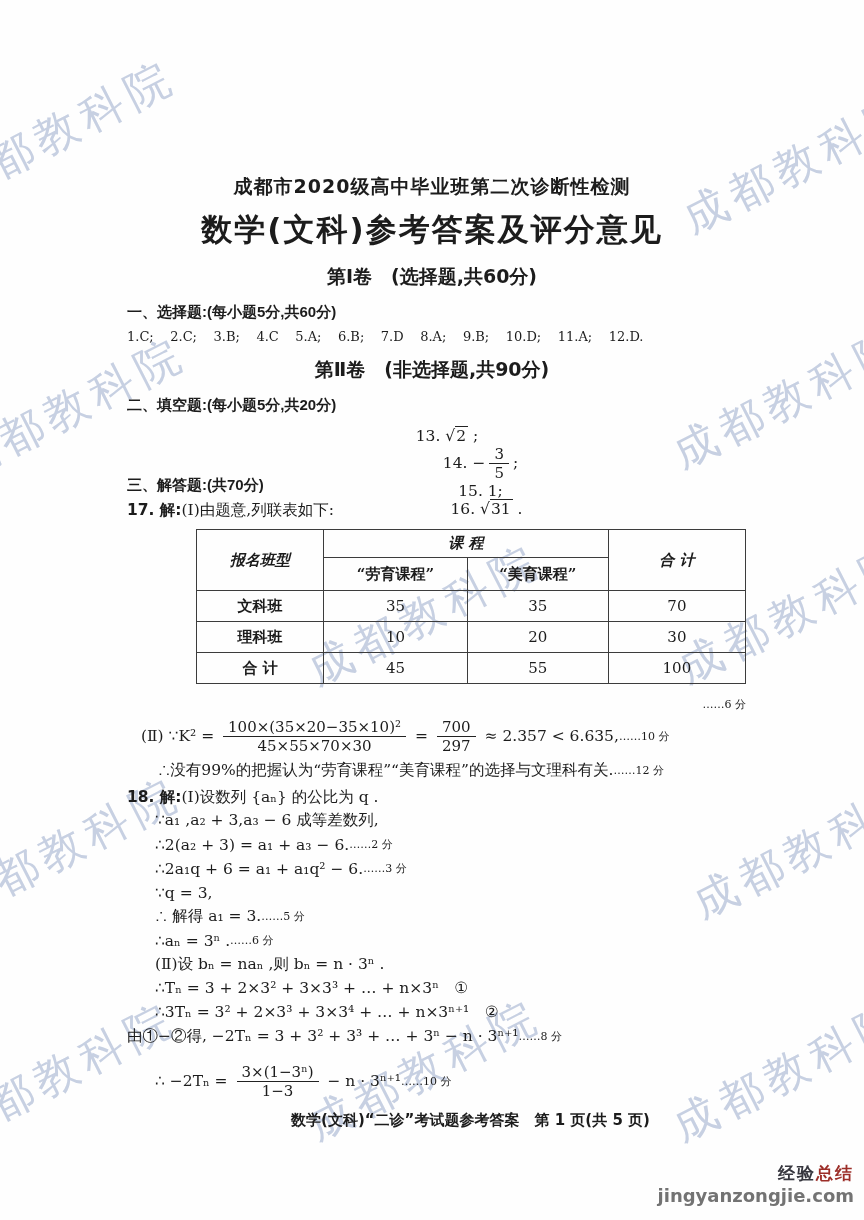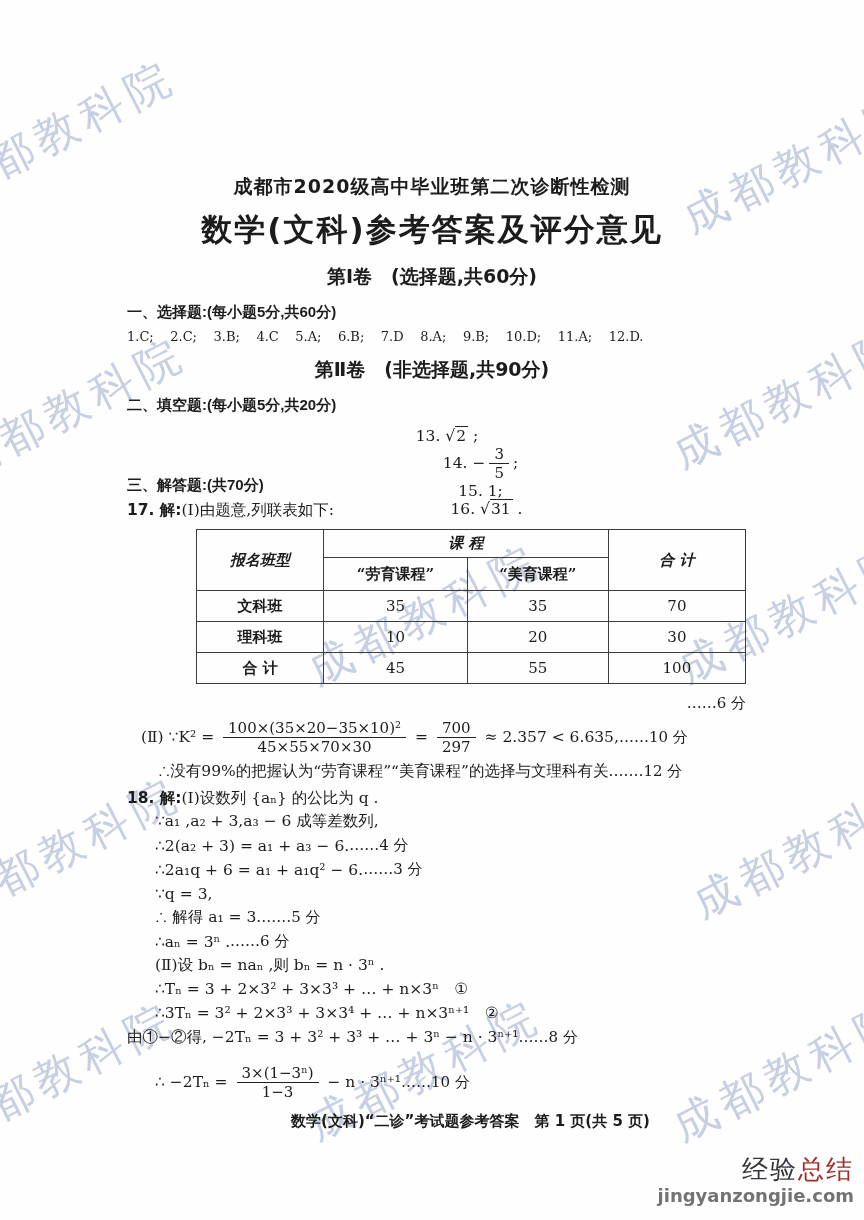--- a/index.html
+++ b/index.html
@@ -72,39 +72,39 @@
   
   .ctable { border-collapse:collapse; margin:8px 0 0 69px; text-align:center; font-size:15px; }
   .ctable td { border:1.6px solid #3c3c3c; padding:0 6px; }
   .ctable .hcell { font-weight:bold; }
   .ctable tr:nth-child(1) td { height:27px;font-style:italic; }
   .ctable tr:nth-child(2) td { height:32px; }
   .ctable tr:nth-child(n+3) td { height:30px; }
   .w1 { width:117px; } .w2 { width:134px; } .w3 { width:131px; } .w4 { width:127px; }
   
   .score-line { margin-top:10px; text-align:right; font-size:15px; }
-  .score { white-space:nowrap; font-size:15px; }
+  .score { white-space:nowrap; font-size:11px; }
   .sline {
     display:flex; justify-content:flex-start; align-items:center;
     font-size:15.5px; min-height:23px; margin-top:1px;
   }
   .sline .math { display:inline-flex; align-items:center; white-space:pre-wrap; }
   .ind   { padding-left:28px; }
   .k2    { padding-left:14px; min-height:44px; margin-top:2px; }
   .concl { padding-left:31px; }
   .final { min-height:40px; margin-top:13px; }
   .footer {
     margin-top:10px; padding-left:68px; text-align:center;
     font-family:"DejaVu Sans","Liberation Sans",sans-serif;
     font-size:15px; font-weight:bold;
   }
   
   .brand { position:absolute; right:10px; bottom:14px; z-index:3; text-align:right;
     font-family:"DejaVu Sans","Liberation Sans",sans-serif; }
-  .brand-cn { font-size:26px; font-weight:normal; letter-spacing:2px; line-height:1.05; }
+  .brand-cn { font-size:17px; font-weight:bold; letter-spacing:2px; line-height:1.05; }
   .brand-cn .p1 { color:#36363e; }
   .brand-cn .p2 { color:#9c2e28; }
   .brand-url { font-size:18px; font-weight:bold; color:#737373; margin-top:2px; }
 </style>
 </head>
 <body>
 
 <div class="page">
 
   <div class="wm-layer">
@@ -196,21 +196,21 @@
       </div>
 
       <div class="line"><span class="lead">18. 解:</span><span>(Ⅰ)设数列 {aₙ} 的公比为 q .</span></div>
 
       <div class="sline ind">
           <span class="math">∵a₁ ,a₂ + 3,a₃ − 6 成等差数列,</span>
           <span class="score"></span>
         </div>
       <div class="sline ind">
           <span class="math">∴2(a₂ + 3) = a₁ + a₃ − 6.</span>
-          <span class="score">……4 分</span>
+          <span class="score">……2 分</span>
         </div>
       <div class="sline ind">
           <span class="math">∴2a₁q + 6 = a₁ + a₁q² − 6.</span>
           <span class="score">……3 分</span>
         </div>
       <div class="sline ind">
           <span class="math">∵q = 3,</span>
           <span class="score"></span>
         </div>
       <div class="sline ind">

